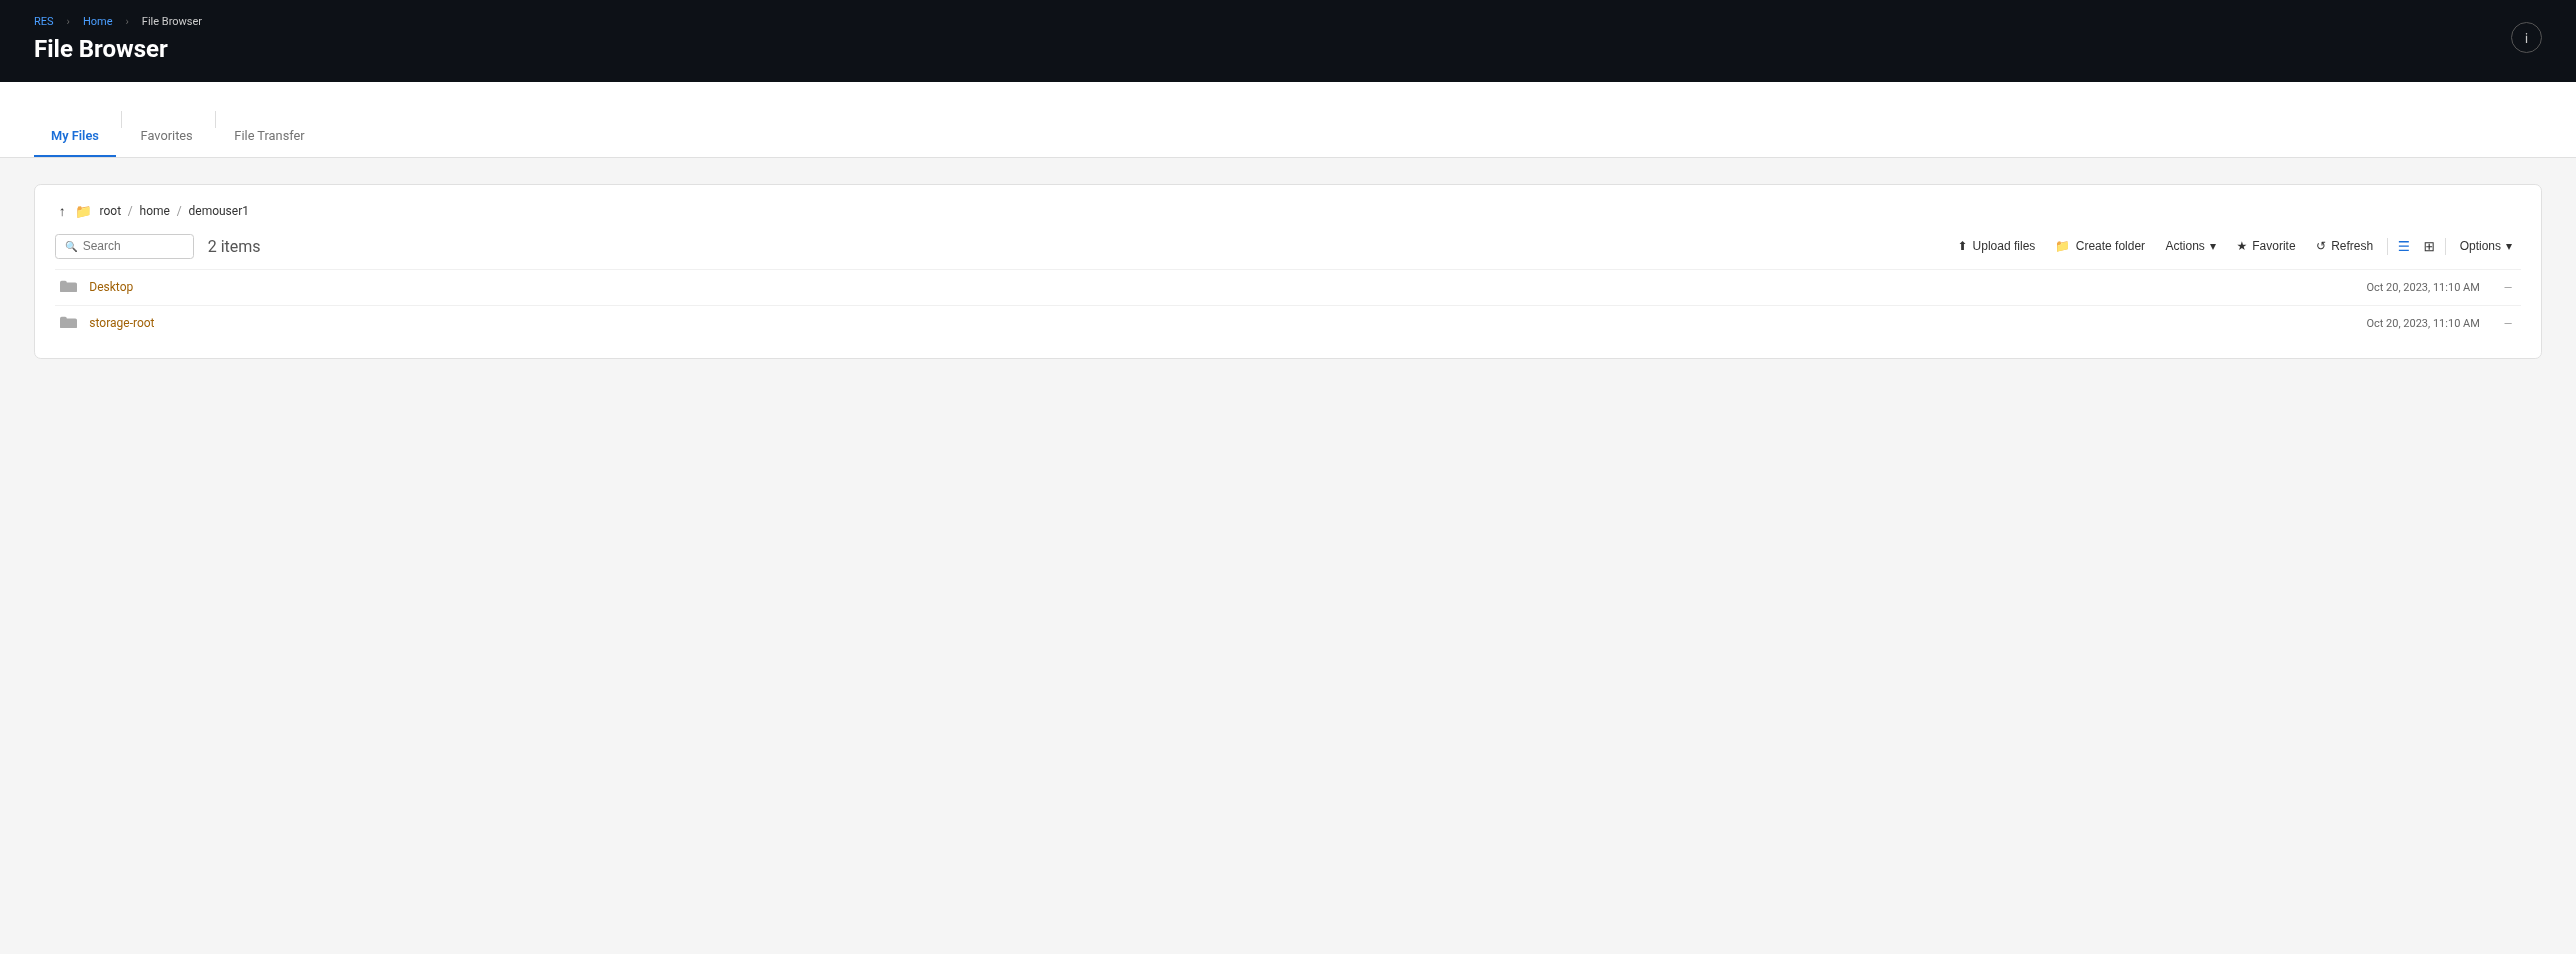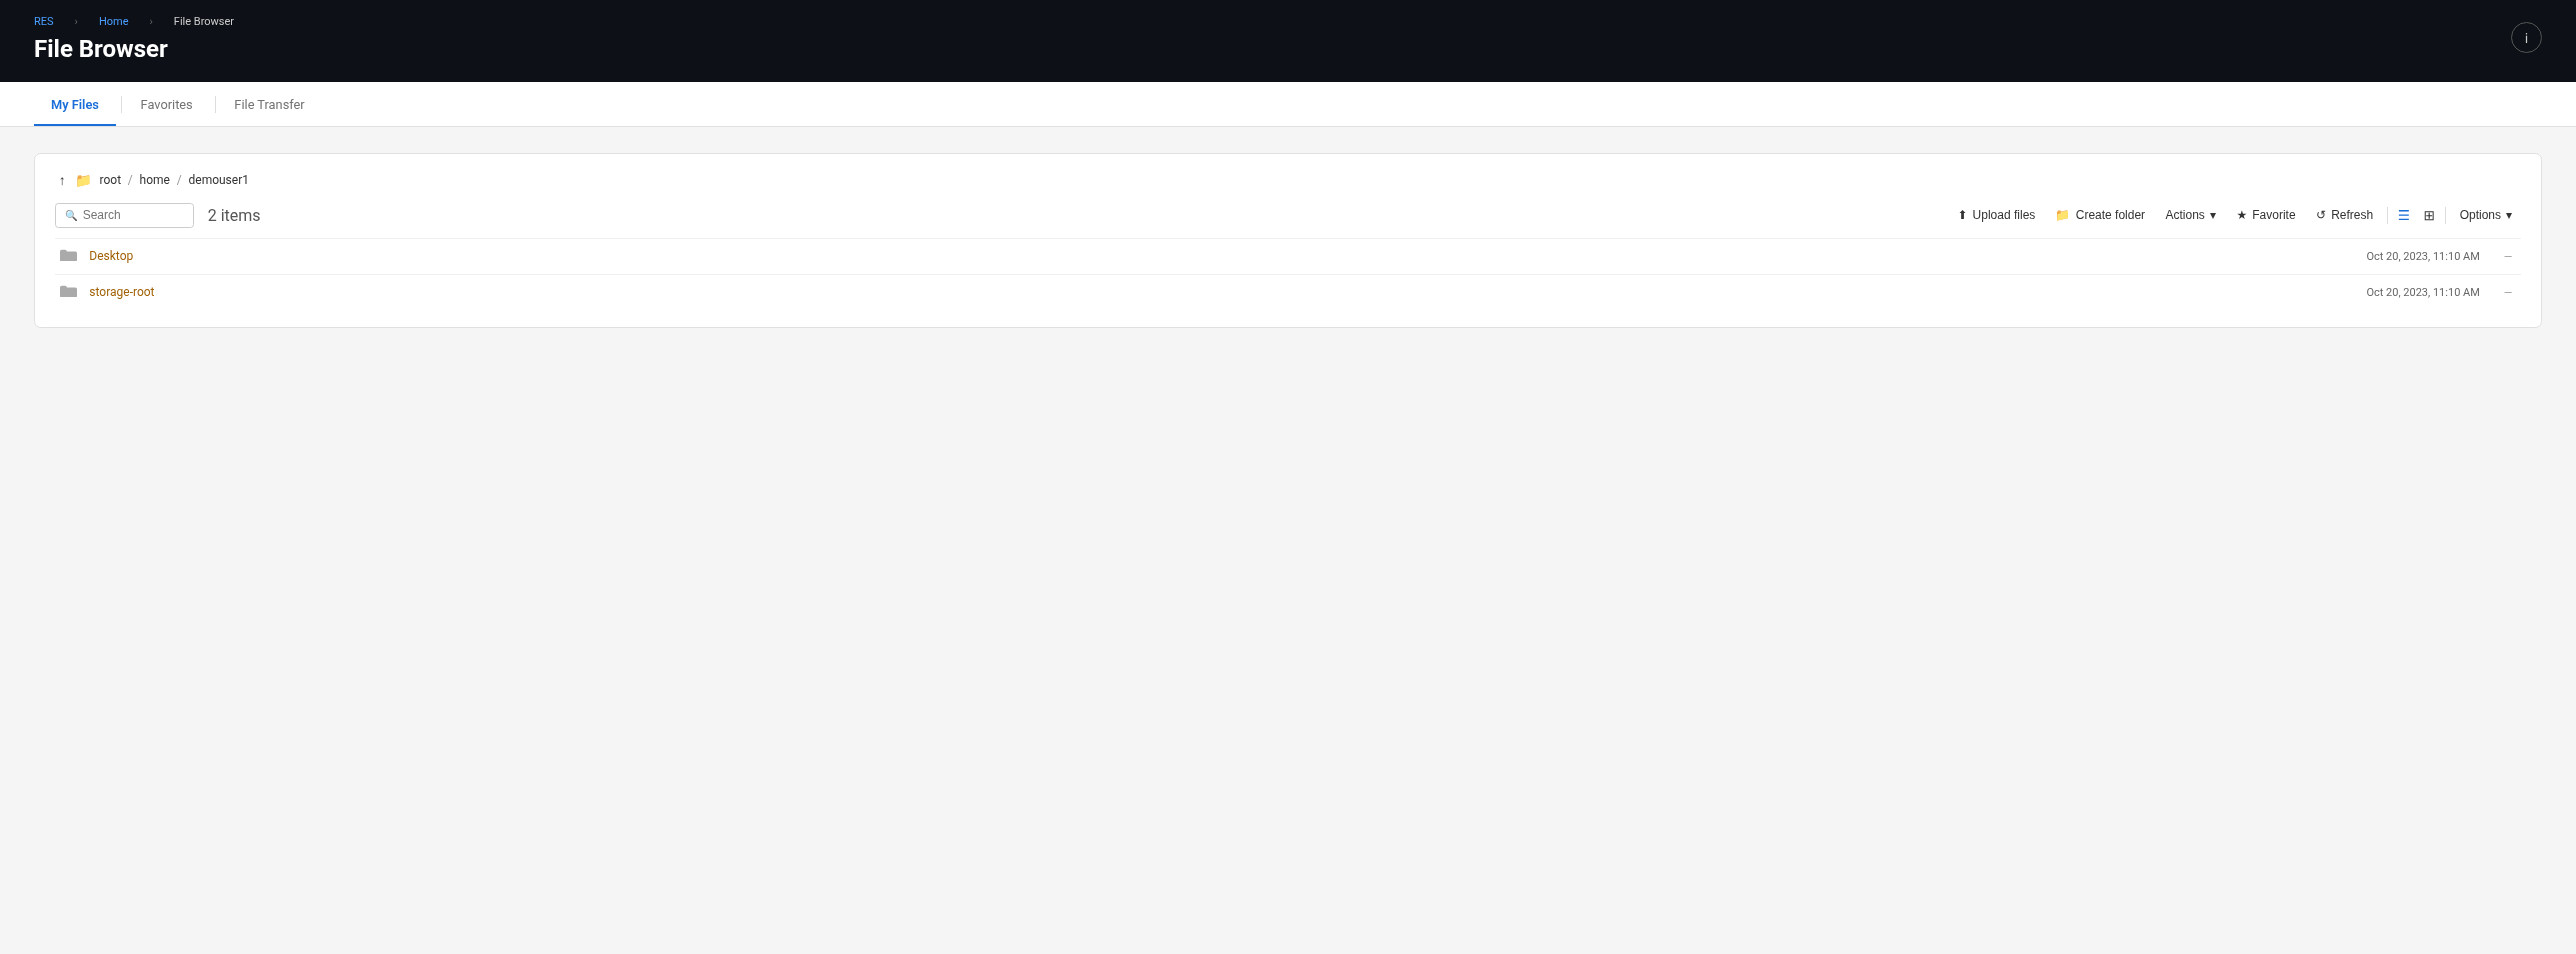--- a/index.html
+++ b/index.html
@@ -10,21 +10,21 @@
       background: #0d1117;
       padding: 15.3px 34px 19px 34px;
       display: flex;
       align-items: flex-start;
       justify-content: space-between;
     }
     .header-left {}
     .breadcrumb {
       display: flex;
       align-items: flex-start;
-      gap: 21px;
+      gap: 13px;
       margin-bottom: 6.8px;
     }
     .breadcrumb-item {
       font-size: 11px;
       color: #4a9eff;
       cursor: pointer;
     }
     .breadcrumb-sep {
       color: #666;
       font-size: 11px;
@@ -71,20 +71,21 @@
       font-weight: 400;
       color: #737373;
       cursor: pointer;
       border-bottom: 2.6px solid transparent;
       margin-right: 3.4px;
     }
     .tab.active {
       color: #1a6ed8;
       border-bottom: 2.6px solid #1a6ed8;
       font-weight: 600;
+      margin-top: 31px;
     }
     .tab-separator {
       width: 0.9px;
       height: 17px;
       background: #ddd;
       align-self: center;
       margin: 0 1.7px;
     }
 
     

